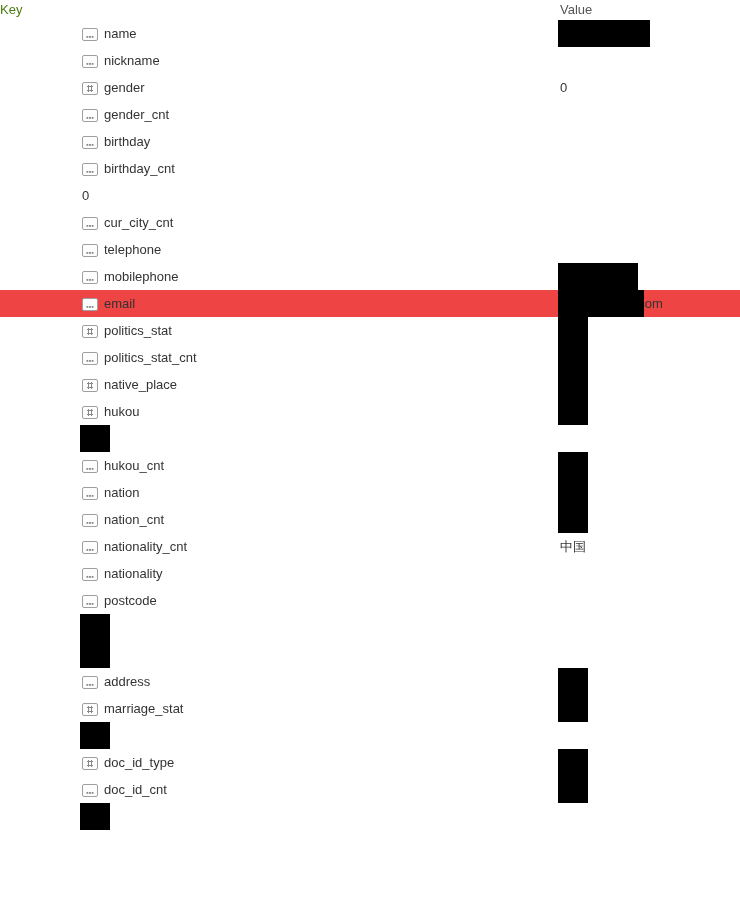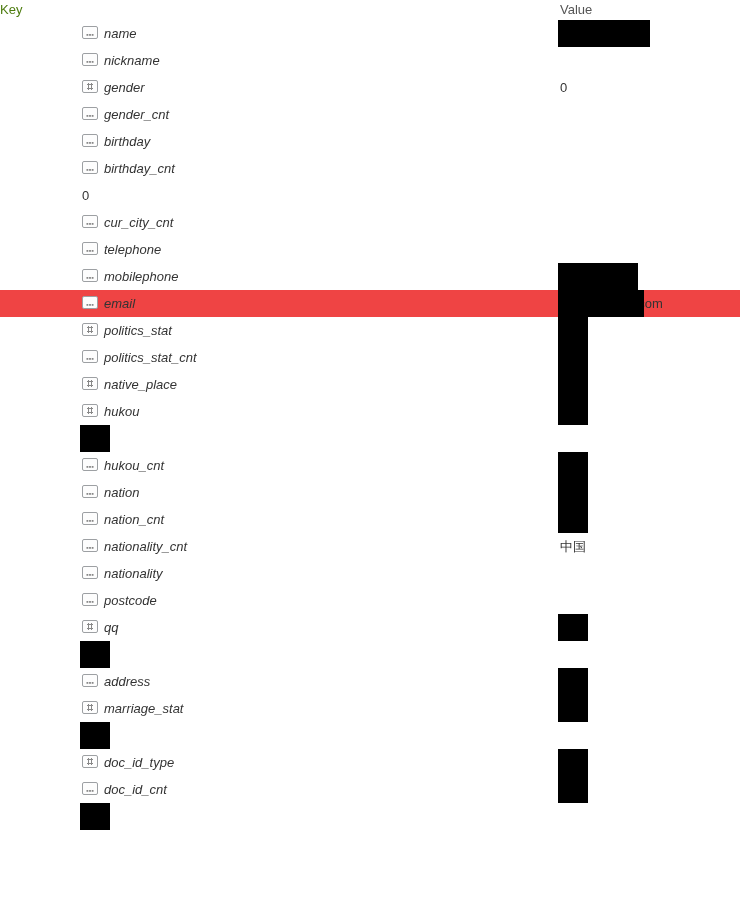--- a/index.html
+++ b/index.html
@@ -43,22 +43,21 @@
     align-items: center;
     justify-content: center;
     margin-right: 6px;
     background: #fdfdfd;
     flex-shrink: 0;
   }
   .icon svg { display:block; }
   .key-cell {
     width: 478px;
     display: flex;
-    align-items: flex-start;
-    font-style: italic;
+    align-items: flex-end;
   }
   .key-label { color: #333; }
   .value-cell {
     flex: 1;
     position: relative;
     display: flex;
     align-items: center;
     height: 100%;
   }
   .value-text {
@@ -440,99 +439,86 @@
             </g>
           </svg>
         </span>
         <span class="key-label">postcode</span>
       </div>
       <div class="value-cell">
         <span class="value-text" style="white-space: pre;"></span>
       </div>
     </div>
     <div class="row">
+      <div class="value-cell">
+        <span class="value-text" style="white-space: pre;"></span>
+        <div class="redact" style="left: -2px; width: 30px;"></div>
+      </div>
+    </div>
+    <div class="row">
+      <div class="value-cell">
+        <span class="value-text" style="white-space: pre;"></span>
+        <div class="redact" style="left: -2px; width: 30px;"></div>
+      </div>
+    </div>
+    <div class="row">
+      <div class="key-cell">
+        <span class="icon">
+          <svg width="10" height="9" viewBox="0 0 10 9">
+            <g fill="#888">
+              <rect x="1.5" y="6" width="1.8" height="1.8"></rect>
+              <rect x="4.1" y="6" width="1.8" height="1.8"></rect>
+              <rect x="6.7" y="6" width="1.8" height="1.8"></rect>
+            </g>
+          </svg>
+        </span>
+        <span class="key-label">address</span>
+      </div>
+      <div class="value-cell">
+        <span class="value-text" style="white-space: pre;"></span>
+        <div class="redact" style="left: -2px; width: 30px;"></div>
+      </div>
+    </div>
+    <div class="row">
       <div class="key-cell">
         <span class="icon">
           <svg width="10" height="9" viewBox="0 0 10 9">
             <g stroke="#888" stroke-width="1" fill="none">
               <line x1="2" y1="2.5" x2="8" y2="2.5"></line>
               <line x1="2" y1="6.5" x2="8" y2="6.5"></line>
               <line x1="3.5" y1="1" x2="3.5" y2="8"></line>
               <line x1="6.5" y1="1" x2="6.5" y2="8"></line>
             </g>
           </svg>
         </span>
-        <span class="key-label">qq</span>
-      </div>
-      <div class="value-cell">
-        <span class="value-text" style="white-space: pre;"></span>
-        <div class="redact" style="left: -2px; width: 30px;"></div>
-      </div>
-    </div>
-    <div class="row">
-      <div class="value-cell">
-        <span class="value-text" style="white-space: pre;"></span>
-        <div class="redact" style="left: -2px; width: 30px;"></div>
-      </div>
-    </div>
-    <div class="row">
-      <div class="key-cell">
-        <span class="icon">
-          <svg width="10" height="9" viewBox="0 0 10 9">
-            <g fill="#888">
-              <rect x="1.5" y="6" width="1.8" height="1.8"></rect>
-              <rect x="4.1" y="6" width="1.8" height="1.8"></rect>
-              <rect x="6.7" y="6" width="1.8" height="1.8"></rect>
-            </g>
-          </svg>
-        </span>
-        <span class="key-label">address</span>
-      </div>
+        <span class="key-label">marriage_stat</span>
+      </div>
+      <div class="value-cell">
+        <span class="value-text" style="white-space: pre;"></span>
+        <div class="redact" style="left: -2px; width: 30px;"></div>
+      </div>
+    </div>
+    <div class="row">
       <div class="value-cell">
         <span class="value-text" style="white-space: pre;"></span>
         <div class="redact" style="left: -2px; width: 30px;"></div>
       </div>
     </div>
     <div class="row">
       <div class="key-cell">
         <span class="icon">
           <svg width="10" height="9" viewBox="0 0 10 9">
             <g stroke="#888" stroke-width="1" fill="none">
               <line x1="2" y1="2.5" x2="8" y2="2.5"></line>
               <line x1="2" y1="6.5" x2="8" y2="6.5"></line>
               <line x1="3.5" y1="1" x2="3.5" y2="8"></line>
               <line x1="6.5" y1="1" x2="6.5" y2="8"></line>
             </g>
           </svg>
         </span>
-        <span class="key-label">marriage_stat</span>
-      </div>
-      <div class="value-cell">
-        <span class="value-text" style="white-space: pre;"></span>
-        <div class="redact" style="left: -2px; width: 30px;"></div>
-      </div>
-    </div>
-    <div class="row">
-      <div class="value-cell">
-        <span class="value-text" style="white-space: pre;"></span>
-        <div class="redact" style="left: -2px; width: 30px;"></div>
-      </div>
-    </div>
-    <div class="row">
-      <div class="key-cell">
-        <span class="icon">
-          <svg width="10" height="9" viewBox="0 0 10 9">
-            <g stroke="#888" stroke-width="1" fill="none">
-              <line x1="2" y1="2.5" x2="8" y2="2.5"></line>
-              <line x1="2" y1="6.5" x2="8" y2="6.5"></line>
-              <line x1="3.5" y1="1" x2="3.5" y2="8"></line>
-              <line x1="6.5" y1="1" x2="6.5" y2="8"></line>
-            </g>
-          </svg>
-        </span>
         <span class="key-label">doc_id_type</span>
       </div>
       <div class="value-cell">
         <span class="value-text" style="white-space: pre;"></span>
         <div class="redact" style="left: -2px; width: 30px;"></div>
       </div>
     </div>
     <div class="row">
       <div class="key-cell">
         <span class="icon">

